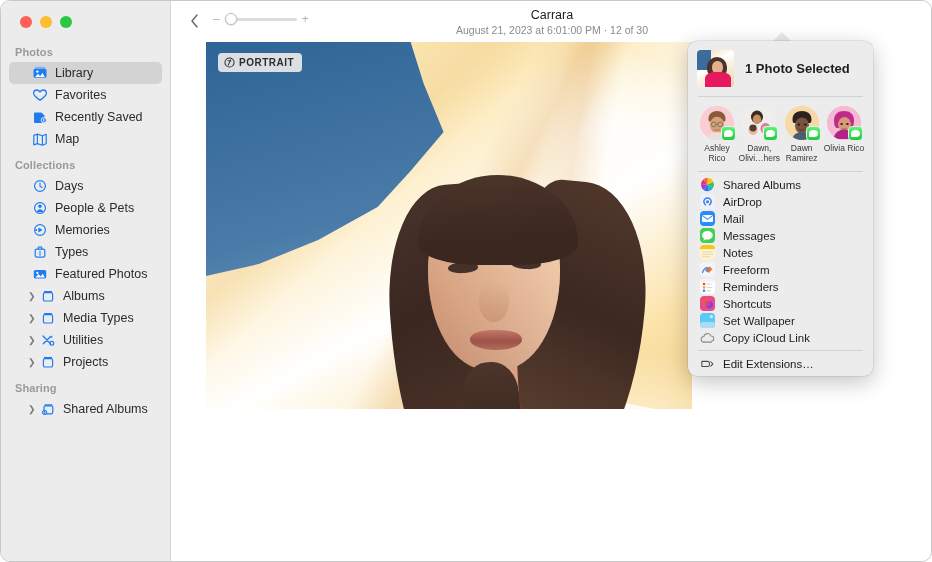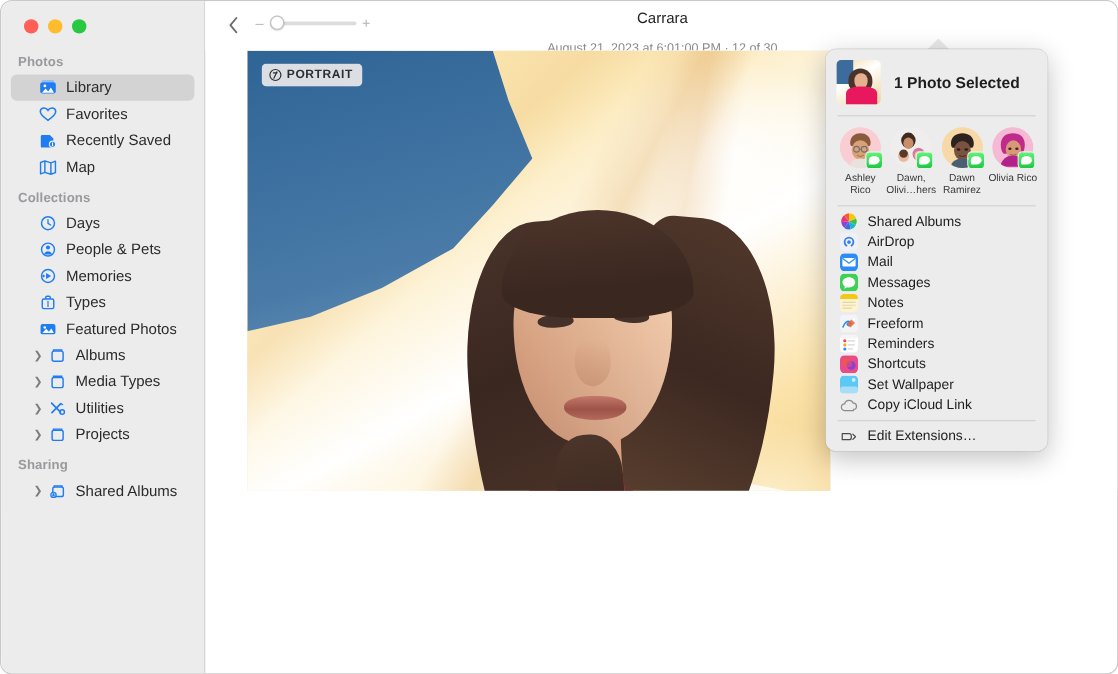--- a/index.html
+++ b/index.html
@@ -92,21 +92,21 @@
     position: absolute; left: 0px; top: -4.5px;
     width: 12px; height: 12px; border-radius: 50%;
     background: #ffffff; border: 1px solid #c2c2c6;
     box-shadow: 0 0.5px 1.5px rgba(0,0,0,.22);
   }
   #title-block {
     position: absolute; left: 0; right: 0; top: 7px;
     text-align: center; pointer-events: none;
   }
   #doc-title { font-size: 12.5px; color: #1d1d1f; font-weight: normal; }
-  #doc-sub { font-size: 10.5px; color: #8b8b90; margin-top: 12px; }
+  #doc-sub { font-size: 10.5px; color: #8b8b90; margin-top: 2px; }
 
   #tb-right {
     position: absolute; right: 14px; top: 8px;
     display: flex; align-items: center; gap: 1px; margin-top: 38px;
   }
   .tb-btn {
     width: 22px; height: 22px;
     display: flex; align-items: center; justify-content: center;
     color: #6d6d72;
   }

